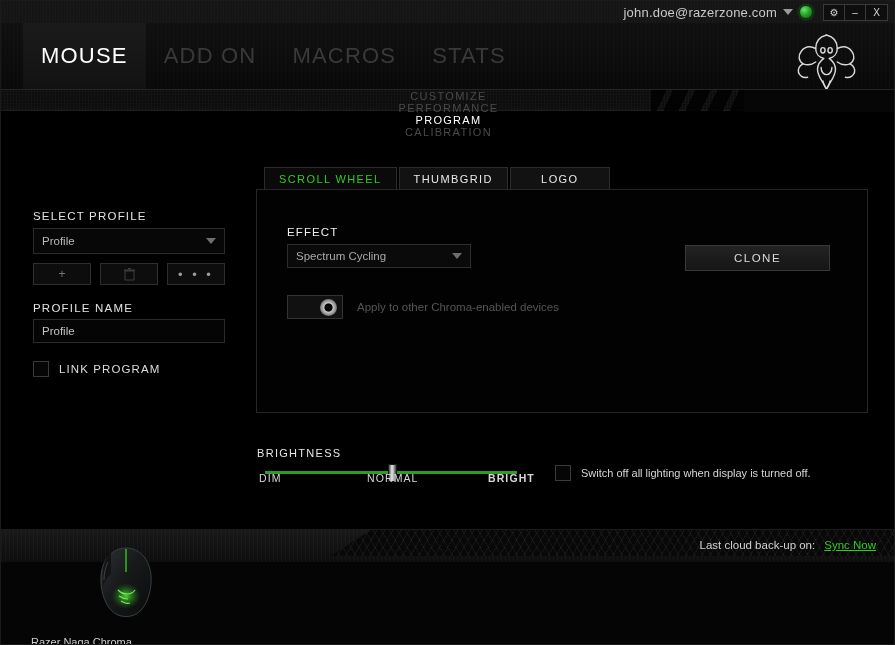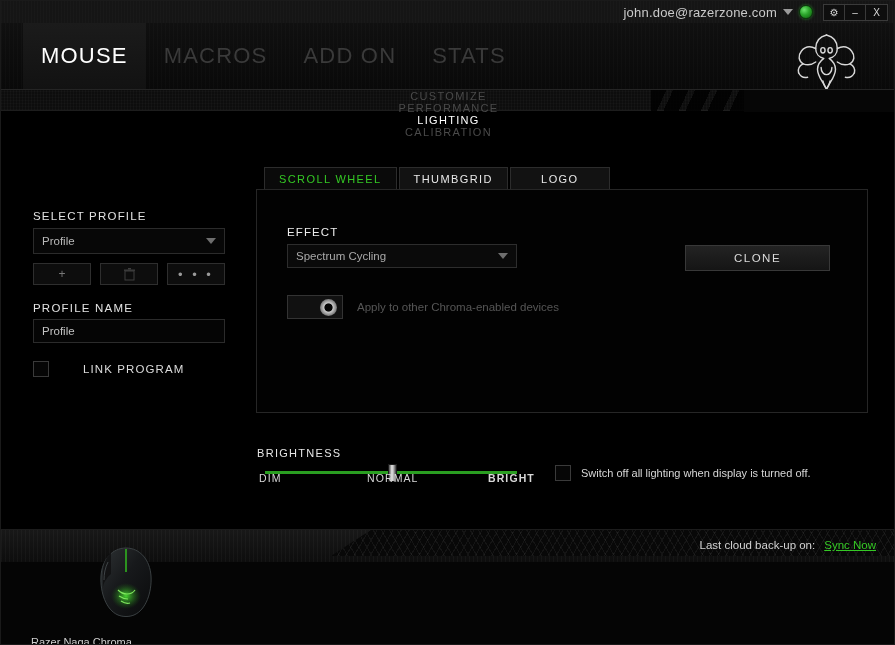--- a/index.html
+++ b/index.html
@@ -221,21 +221,20 @@
   }
   .chkbox {
     width: 16px; height: 16px;
     background: #060606;
     border: 1px solid #3a3a3a;
   }
   #link-program-label {
     color: #dcdcdc;
     font-size: 11.5px;
     letter-spacing: 1.1px;
-    margin-left: 24px;
   }
 
   
   #tabstrip {
     position: absolute;
     left: 263px; top: 166px;
     display: flex;
     align-items: flex-end;
   }
   .ctab {
@@ -268,21 +267,21 @@
   #effect-label {
     position: absolute;
     left: 30px; top: 36px;
     color: #ededed;
     font-size: 11.5px;
     letter-spacing: 1.1px;
   }
   #effect-select {
     position: absolute;
     left: 30px; top: 54px;
-    width: 230px; height: 24px;
+    width: 184px; height: 24px;
     background: #0a0a0a;
     border: 1px solid #2d2d2d;
     display: flex;
     align-items: center;
     padding: 0 8px;
   }
   #effect-select-value {
     flex: 1;
     color: #a9a9a9;
     font-size: 11.5px;
@@ -444,22 +443,22 @@
     <div id="winbtns">
       <div class="winbtn">⚙</div>
       <div class="winbtn">–</div>
       <div class="winbtn">X</div>
     </div>
   </div>
 
   <div id="header">
     <div id="mainnav">
       <div class="mainnav-item active">MOUSE</div>
+      <div class="mainnav-item">ADD ON</div>
       <div class="mainnav-item">MACROS</div>
-      <div class="mainnav-item">ADD ON</div>
       <div class="mainnav-item">STATS</div>
     </div>
     <svg id="razer-logo" viewBox="0 0 100 80">
       <g fill="none" stroke="#d8d8d8" stroke-width="1.6" stroke-linejoin="round" stroke-linecap="round">
         <path d="M50 10 C42 12 38 18 38 25 C38 31 42 35 47 36 C43 39 40 43 40 48 C40 56 46 62 50 70"></path>
         <path d="M50 10 C58 12 62 18 62 25 C62 31 58 35 53 36 C57 39 60 43 60 48 C60 56 54 62 50 70"></path>
         <path d="M38 25 C32 22 26 23 22 28 C18 33 19 39 24 42 C20 44 18 48 19 52"></path>
         <path d="M62 25 C68 22 74 23 78 28 C82 33 81 39 76 42 C80 44 82 48 81 52"></path>
         <path d="M24 42 C29 44 34 43 38 40"></path>
         <path d="M76 42 C71 44 66 43 62 40"></path>
@@ -472,21 +471,21 @@
       </g>
     </svg>
   </div>
 
   <div id="subnav">
     <div style="width:16px"></div>
     <div class="subnav-item">CUSTOMIZE</div>
     <div style="width:76px"></div>
     <div class="subnav-item">PERFORMANCE</div>
     <div style="width:76px"></div>
-    <div class="subnav-item active">LIGHTING</div>
+    <div class="subnav-item active">PROGRAM</div>
     <div style="width:36px"></div>
     <div class="subnav-item">CALIBRATION</div>
     <div id="subnav-deco"></div>
     <div id="subnav-right"></div>
   </div>
 
   <div id="sidebar">
     <div class="side-label" id="select-profile-label">SELECT PROFILE</div>
 
     <div id="profile-select">

